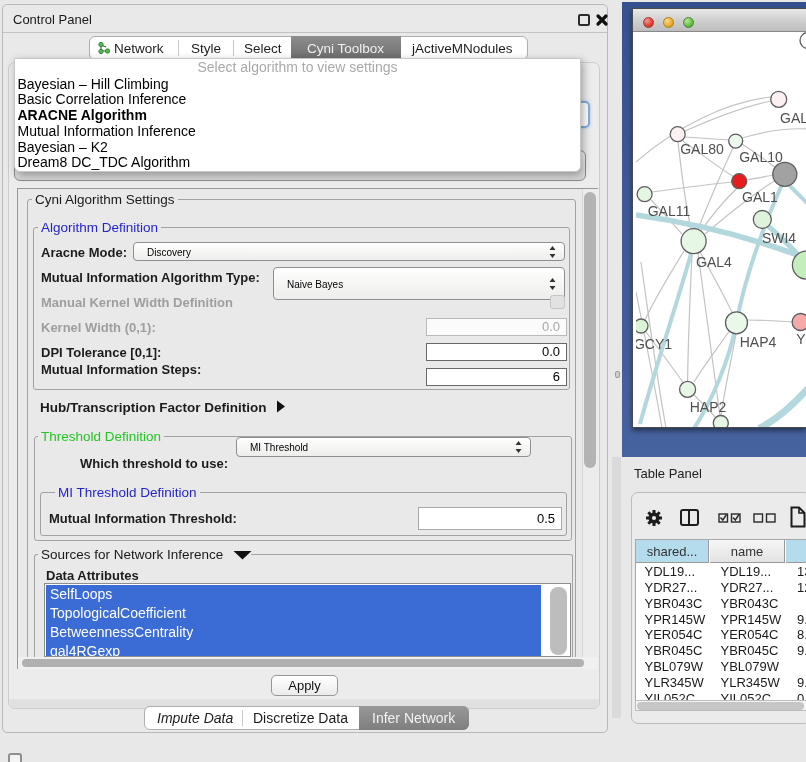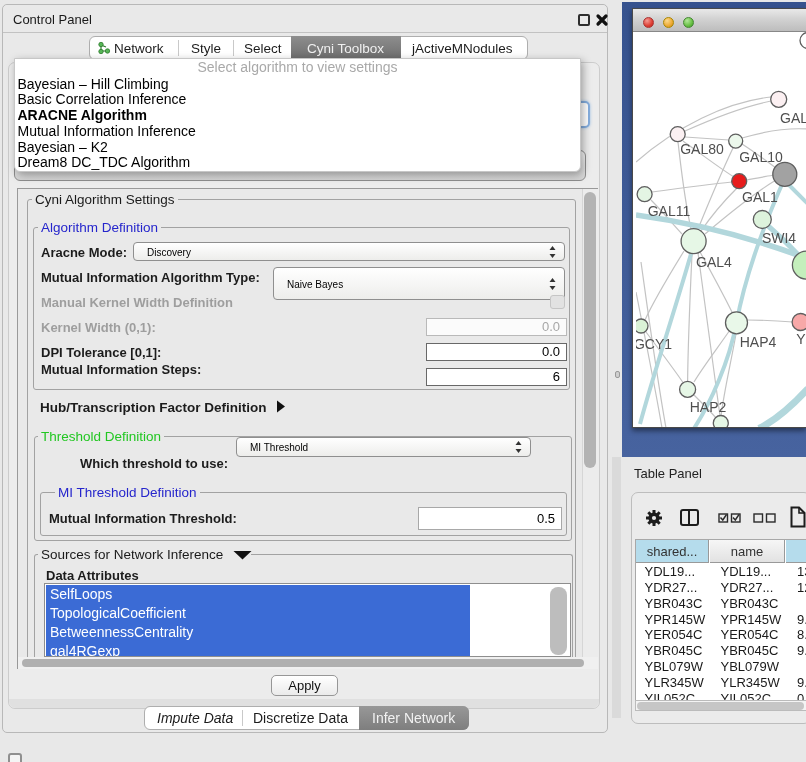--- a/index.html
+++ b/index.html
@@ -121,21 +121,21 @@
 
 <div class="grp" style="left:34px; top:554px; width:539px; height:110px; border-bottom:none;"></div>
 <div class="gtitle" style="left:38px; top:547px; color:#1a1a1a; padding-right:28px;">Sources for Network Inference</div>
 <svg class="abs" style="left:233px; top:550px;" width="19" height="10" viewBox="0 0 19 10">
     <path d="M0.5 1 L18.5 1 L9.5 9.5 Z" fill="#111"></path>
   </svg>
 
 <div class="lbl" style="left:46px; top:568px;">Data Attributes</div>
 
 <div class="abs" style="left:44px; top:583px; width:527px; height:74px; background:#fff; border:1px solid #8e8e8e; overflow:hidden;">
-  <div class="abs" style="left:1px; top:0.5px; width:424px; height:76px; background:#3b6bd5; color:#fff; font-size:14px; line-height:19px; padding-left:4px;">
+  <div class="abs" style="left:1px; top:0.5px; width:495px; height:76px; background:#3b6bd5; color:#fff; font-size:14px; line-height:19px; padding-left:4px;">
   SelfLoops<br>TopologicalCoefficient<br>BetweennessCentrality<br>gal4RGexp</div>
   <div class="abs" style="left:505px; top:3px; width:17px; height:68px; border-radius:8px; background:#bdbdbd;"></div>
 </div>
 
 <div class="abs" style="left:582px; top:189px; width:16px; height:480px; background:#ececec; border-left:1px solid #d6d6d6;"></div>
 <div class="abs" style="left:584px; top:192px; width:12px; height:276px; border-radius:6px; background:#b3b3b3;"></div>
 <div class="abs" style="left:18px; top:657px; width:580px; height:12px; background:#f0f0f0;"></div>
 <div class="abs" style="left:22px; top:658.5px; width:562px; height:8px; border-radius:4px; background:#b0b0b0;"></div>
 
 <div class="abs" id="overlay" style="left:14px; top:58px; width:567px; height:114px; background:#fff;

